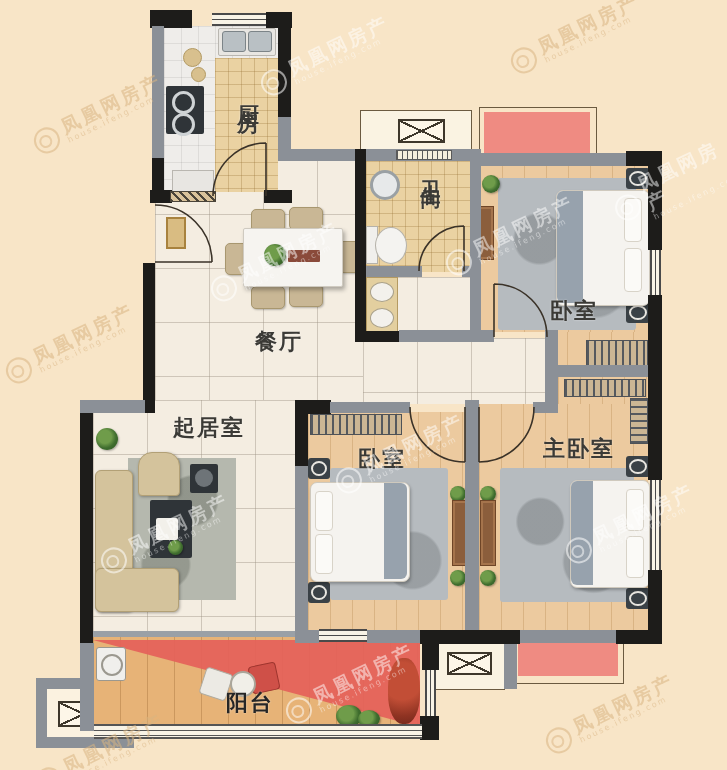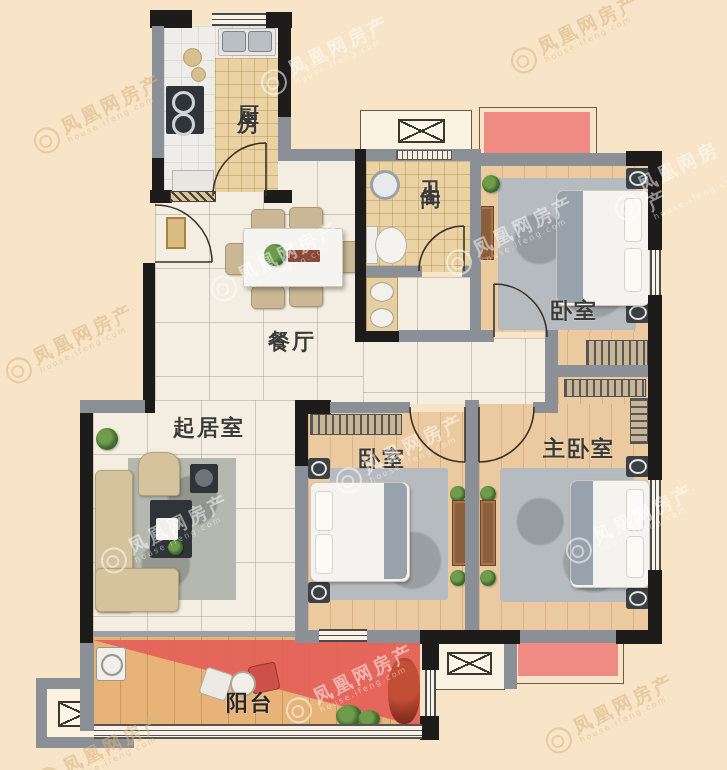--- a/index.html
+++ b/index.html
@@ -273,21 +273,21 @@
       <path d="M 410 407 A 55 55 0 0 0 465 462 M 465 407 L 465 462"></path>
       <path d="M 534 407 A 55 55 0 0 1 479 462 M 479 407 L 479 462"></path>
     </g>
   </svg>
 
   <div class="a rlabel vert" style="left:233px;top:88px">厨房</div>
   <div class="a rlabel vert" style="left:418px;top:165px;font-size:20px">卫生间</div>
   <div class="a rlabel" style="left:550px;top:296px">卧室</div>
   <div class="a rlabel" style="left:358px;top:444px">卧室</div>
   <div class="a rlabel" style="left:543px;top:434px">主卧室</div>
-  <div class="a rlabel" style="left:268px;top:327px">餐厅</div>
+  <div class="a rlabel" style="left:255px;top:327px">餐厅</div>
   <div class="a rlabel" style="left:173px;top:413px">起居室</div>
   <div class="a rlabel" style="left:226px;top:688px;color:#262626">阳台</div>
 
   <div class="a wm tan" style="left:28px;top:100px">
       <span class="swirl"></span>
       <span class="wtxt">
         <span class="main">凤凰网房产</span>
         <span class="sub">house.ifeng.com</span>
       </span>
     </div>

